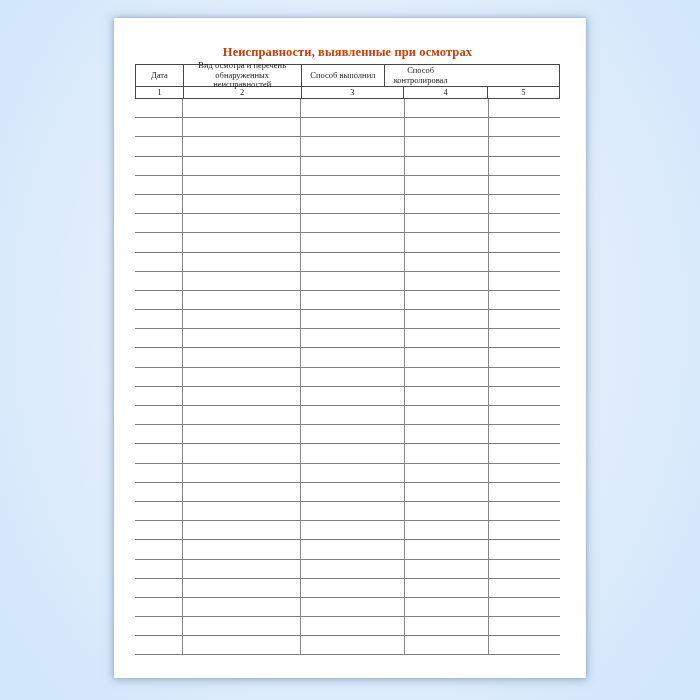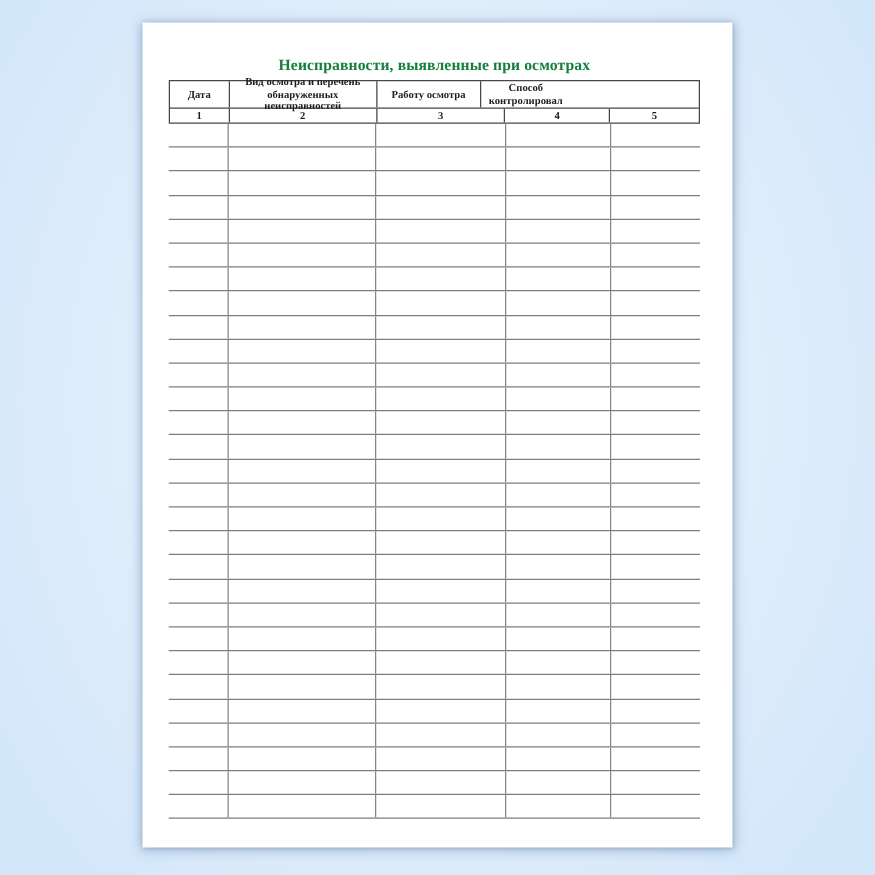--- a/index.html
+++ b/index.html
@@ -30,41 +30,40 @@
                 0 0 3px rgba(110, 140, 175, 0.45);
     padding: 0 26px 0 21px;
     position: relative;
   }
   .title {
     padding-top: 27px;
     font-size: 12.5px;
     line-height: 1.2;
     font-weight: bold;
     text-align: center;
-    color: #15803d;
+    color: #c2410c;
     letter-spacing: 0.1px;
     white-space: nowrap;
   }
   .jtable { margin-top: 4px; }
 
   
   .thead { border: 1.4px solid var(--header-border); }
   .hrow { display: flex; }
   .hrow-names { height: 22px; border-bottom: 1.4px solid var(--header-border); }
   .hrow-nums  { height: 11px; }
   .hcell {
     display: flex;
     align-items: center;
     justify-content: center;
     text-align: center;
     font-size: 8.5px;
     line-height: 1.12;
     padding: 1px 2px;
     color: var(--text);
-    font-weight: bold;
   }
   .hrow .hcell:not(:last-child) { border-right: 1.4px solid var(--header-border); }
 
   
   .trow {
     display: flex;
     height: 19.2px;
     border-bottom: 1.4px solid var(--rule-horizontal);
   }
   .tcell { height: 100%; }
@@ -82,21 +81,21 @@
 
 <div class="scene">
   <div class="page">
     <div class="title">Неисправности, выявленные при осмотрах</div>
 
     <div class="jtable">
       <div class="thead">
         <div class="hrow hrow-names" id="hrow-names">
             <div class="hcell col0">Дата</div>
             <div class="hcell col1">Вид осмотра и перечень обнаруженных неисправностей</div>
-            <div class="hcell col3">Работу осмотра</div>
+            <div class="hcell col3">Способ выполнил</div>
             <div class="hcell col4">Способ контролировал</div>
           </div>
         <div class="hrow hrow-nums" id="hrow-nums">
             <div class="hcell col0">1</div>
             <div class="hcell col1">2</div>
             <div class="hcell col2">3</div>
             <div class="hcell col3">4</div>
             <div class="hcell col4">5</div>
           </div>
       </div>

